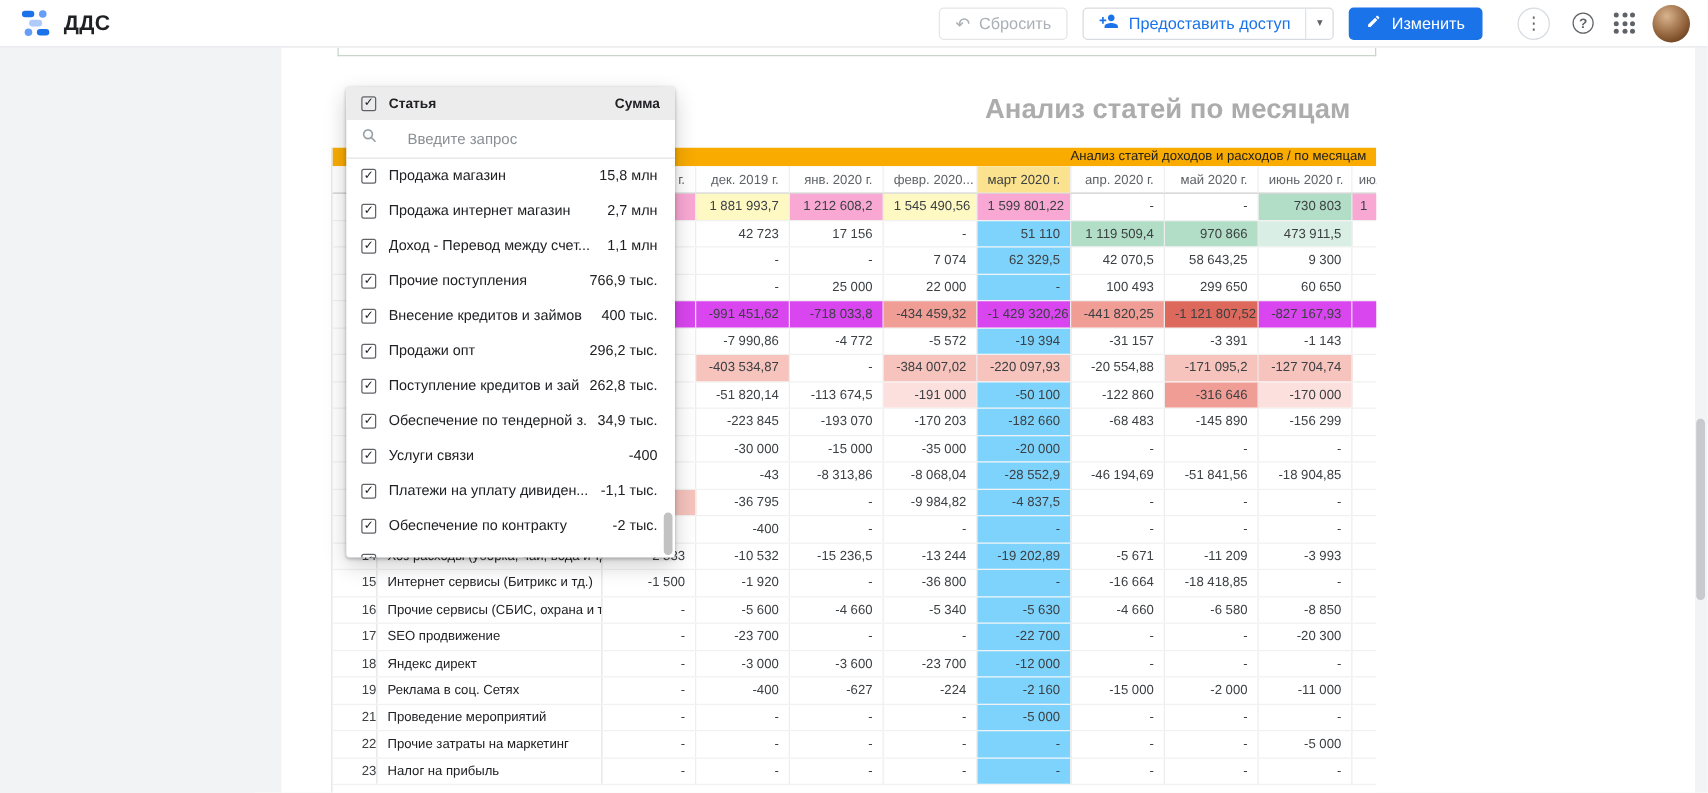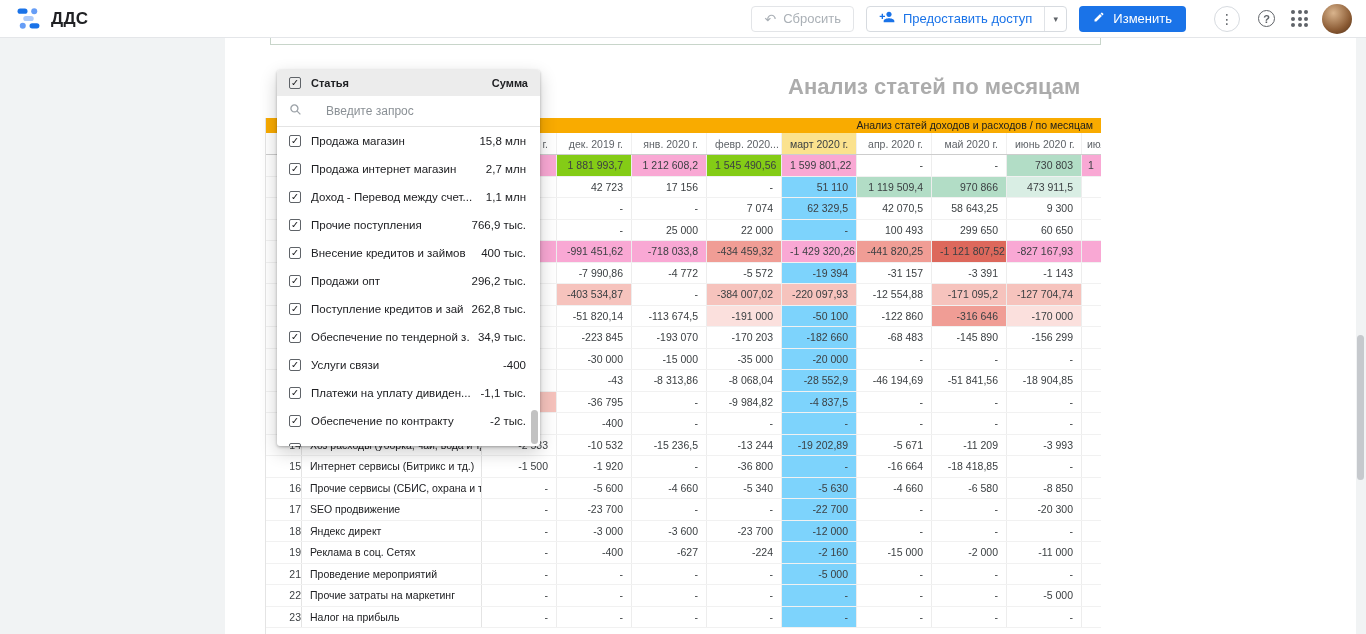--- a/index.html
+++ b/index.html
@@ -47,22 +47,22 @@
   .th.sp2{flex:0 0 180px;width:180px;border-right:1px solid #e4e4e4}
   .th.march{background:#fbe28e;color:#3c4043}
   .th.cut{text-align:left;padding:0 2px 0 5px}
   .tr{display:flex;height:21.5px;border-bottom:1px solid #f1f1f1}
   .td{font-size:10.5px;color:#3c4043;line-height:21.5px;border-right:1px solid #ededed;
     overflow:hidden;white-space:nowrap}
   .td.num{flex:0 0 36px;width:36px;text-align:right;border-right:1px solid #e4e4e4}
   .td.name{flex:0 0 180px;width:180px;padding:0 8px;color:#202124;border-right:1px solid #e4e4e4}
   .td.val{flex:0 0 75px;width:75px;text-align:right;padding:0 8px}
   .td.cut{text-align:left;padding:0 2px 0 6px}
-  .g1{background:#84cc16}.g2{background:#f9a8d4}.g3{background:#b2ddc6}.g4{background:#d9eee4}
-  .r0{background:#dd685c}.r1{background:#f9a8d4}.r2{background:#f09d95}.r3{background:#f6c3bd}.r4{background:#fbe0dd}
+  .g1{background:#fef9c3}.g2{background:#f9a8d4}.g3{background:#b2ddc6}.g4{background:#d9eee4}
+  .r0{background:#dd685c}.r1{background:#d946ef}.r2{background:#f09d95}.r3{background:#f6c3bd}.r4{background:#fbe0dd}
   .ym{background:#7dd3fc}
 
   
   .panel{position:absolute;left:277px;top:70px;width:263px;height:376px;background:#fff;z-index:50;
     border-radius:3px;overflow:hidden;box-shadow:0 1px 3px rgba(0,0,0,.28),0 6px 18px rgba(0,0,0,.2)}
   .p-head{height:26px;background:#ececec;display:flex;align-items:center;padding:0 12px;
     font-size:11px;font-weight:700;color:#202124}
   .p-head .sum{margin-left:auto}
   .p-search{height:31px;border-bottom:1px solid #e4e4e4;display:flex;align-items:center;padding:0 12px;gap:24px}
   .p-search input{border:none;outline:none;font-size:12px;color:#202124;flex:1;min-width:0;font-family:inherit;background:transparent}
@@ -240,21 +240,21 @@
         <div class="td val cut"></div>
       </div>
       <div class="tr">
         <div class="td num">7</div>
         <div class="td name"></div>
         <div class="td val"></div>
         <div class="td val r3">-403 534,87</div>
         <div class="td val">-</div>
         <div class="td val r3">-384 007,02</div>
         <div class="td val r3">-220 097,93</div>
-        <div class="td val">-12 554,88</div>
+        <div class="td val">-20 554,88</div>
         <div class="td val r3">-171 095,2</div>
         <div class="td val r3">-127 704,74</div>
         <div class="td val cut"></div>
       </div>
       <div class="tr">
         <div class="td num">8</div>
         <div class="td name"></div>
         <div class="td val"></div>
         <div class="td val">-51 820,14</div>
         <div class="td val">-113 674,5</div>

